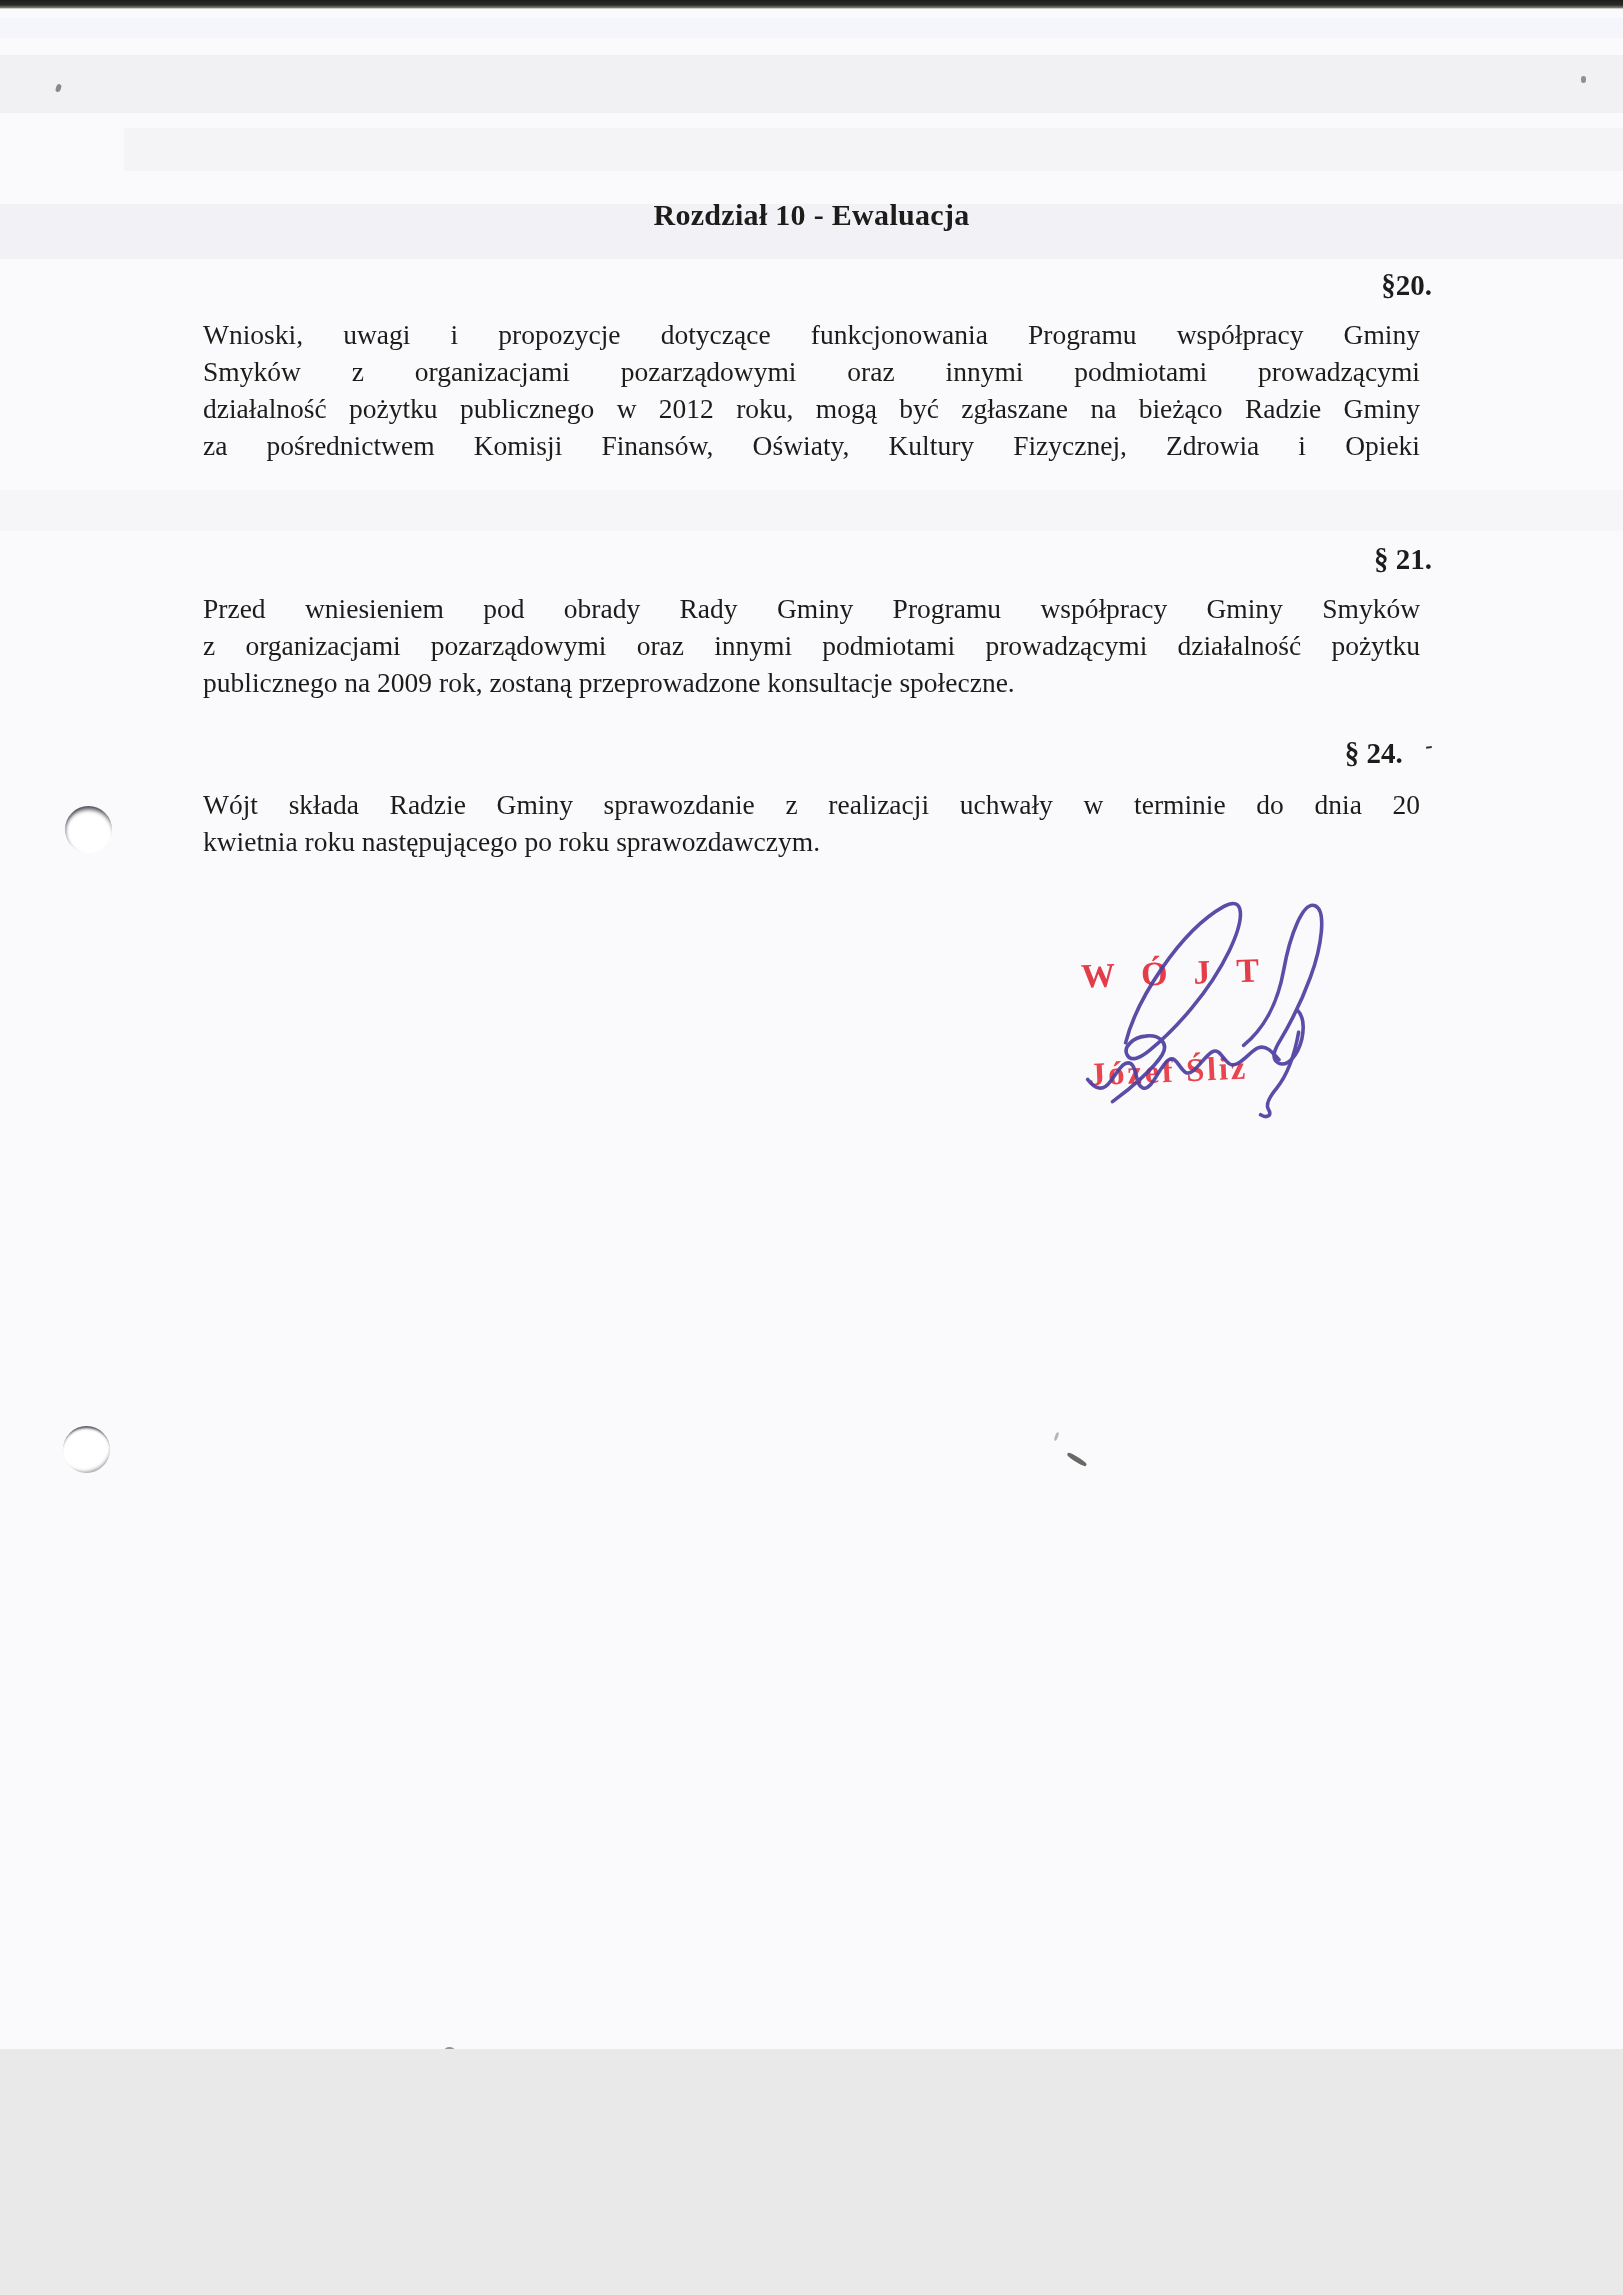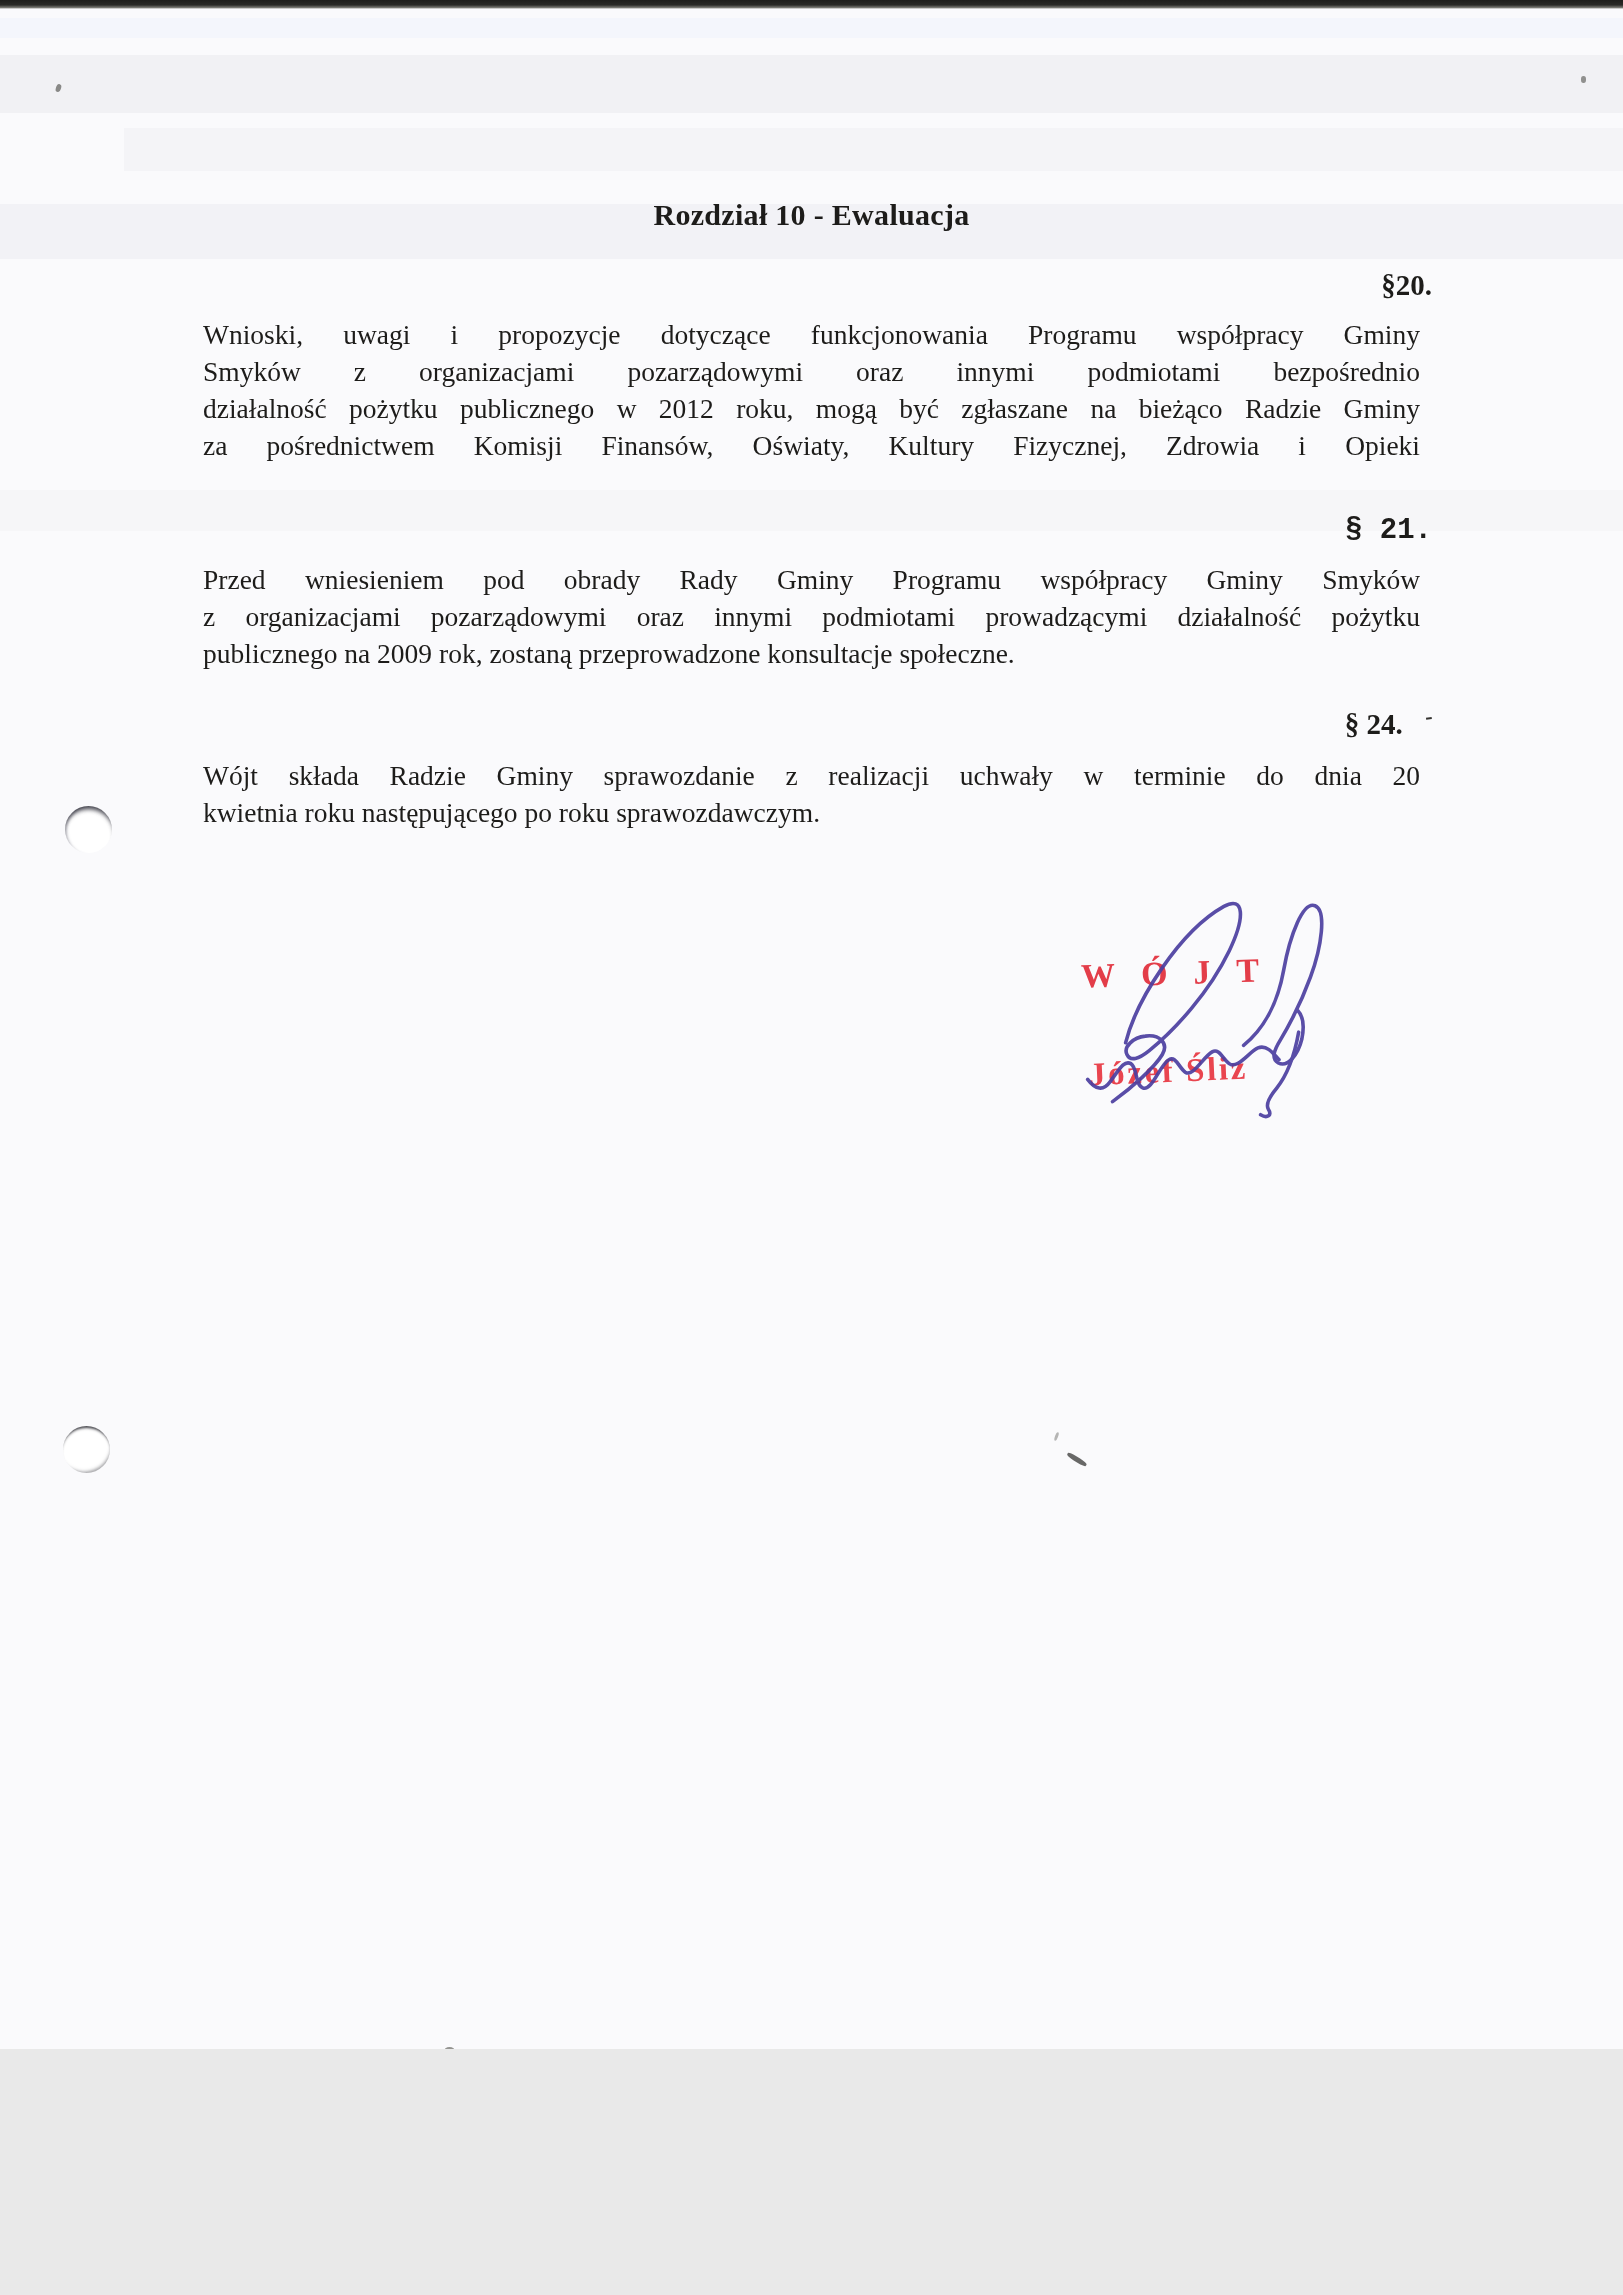--- a/index.html
+++ b/index.html
@@ -95,21 +95,21 @@
     line-height: 37px;
   }
   .sec-heading .stray-mark {
     display: inline-block;
     margin-left: 22px;
     transform: translateY(-10.5px) rotate(-8deg);
     font-size: 22px;
     color: #33322f;
   }
   .h-20 { margin-top: 34px; }
-  .h-21 { margin-top: 48px; font-family: Liberation Mono, monospace; }
+  .h-21 { margin-top: 77px; }
   .h-24 { margin-top: 34px; }
   .para { margin: 12px; }
   .line {
     font-size: 27.5px;
     line-height: 37px;
     text-align: justify;
     text-align-last: justify;
     white-space: normal;
   }
   .line.last {
@@ -168,21 +168,21 @@
 
   <div class="content">
 
     <div class="doc-title">Rozdział 10 - Ewaluacja</div>
 
     <div class="sec-heading h-20">
       <span>§20.</span>
     </div>
     <div class="para">
       <div class="line">Wnioski, uwagi i propozycje dotyczące funkcjonowania Programu współpracy Gminy</div>
-      <div class="line">Smyków z organizacjami pozarządowymi oraz innymi podmiotami bezpośrednio</div>
+      <div class="line">Smyków z organizacjami pozarządowymi oraz innymi podmiotami prowadzącymi</div>
       <div class="line">działalność pożytku publicznego w 2012 roku, mogą być zgłaszane na bieżąco Radzie Gminy</div>
       <div class="line">za pośrednictwem Komisji Finansów, Oświaty, Kultury Fizycznej, Zdrowia i Opieki</div>
     </div>
 
     <div class="sec-heading h-21">
       <span>§ 21.</span>
     </div>
     <div class="para">
       <div class="line">Przed wniesieniem pod obrady Rady Gminy Programu współpracy Gminy Smyków</div>
       <div class="line">z organizacjami pozarządowymi oraz innymi podmiotami prowadzącymi działalność pożytku</div>

